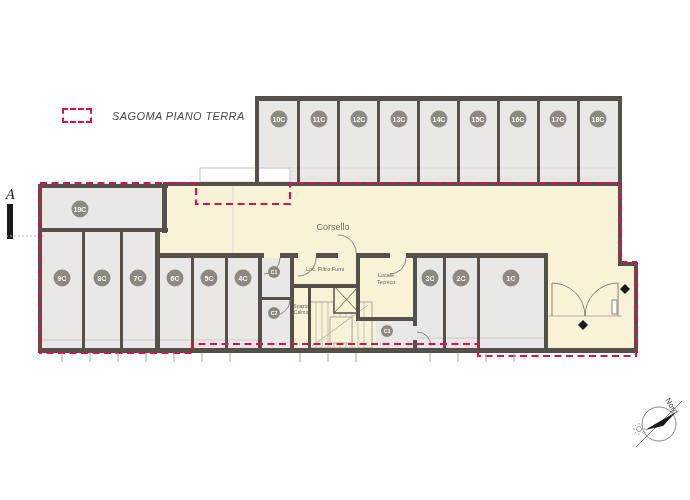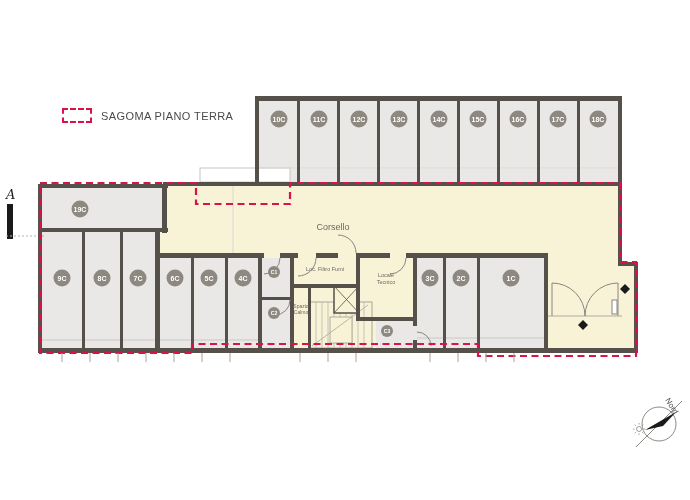--- a/index.html
+++ b/index.html
@@ -1,21 +1,21 @@
 <!DOCTYPE html>
 <html><head>
 <meta charset="utf-8">
 <style>
   html,body{margin:0;padding:0;background:#fff;}
   #canvas{position:relative;width:690px;height:500px;background:#ffffff;overflow:hidden;
           font-family:"Liberation Sans",sans-serif;}
   svg{position:absolute;left:0;top:0;}
   .legend{position:absolute;left:62px;top:108px;display:flex;align-items:center;}
   .legend-box{display:inline-block;width:26px;height:11px;border:2px dashed #d8134b;}
-  .legend-label{margin-left:9px;font-size:11px;color:#4a4a4a;letter-spacing:.4px;}
+  .legend-label{margin-left:20px;font-size:11px;color:#4a4a4a;letter-spacing:.4px;font-style:italic;}
   .a-marker{position:absolute;left:6px;top:187px;width:40px;}
   .a-letter{font-family:"DejaVu Serif",serif;font-style:italic;font-size:13px;color:#1a1a1a;}
   .a-bar{width:6px;height:35px;background:#1a1a1a;margin-top:2px;margin-left:1px;}
   .badge-txt{font-size:7px;font-weight:bold;fill:#ffffff;text-anchor:middle;}
   .badge-sm-txt{font-size:5px;font-weight:bold;fill:#ffffff;text-anchor:middle;}
   .room-lbl{fill:#6e6960;text-anchor:middle;}
 </style>
 </head>
 <body>
 

